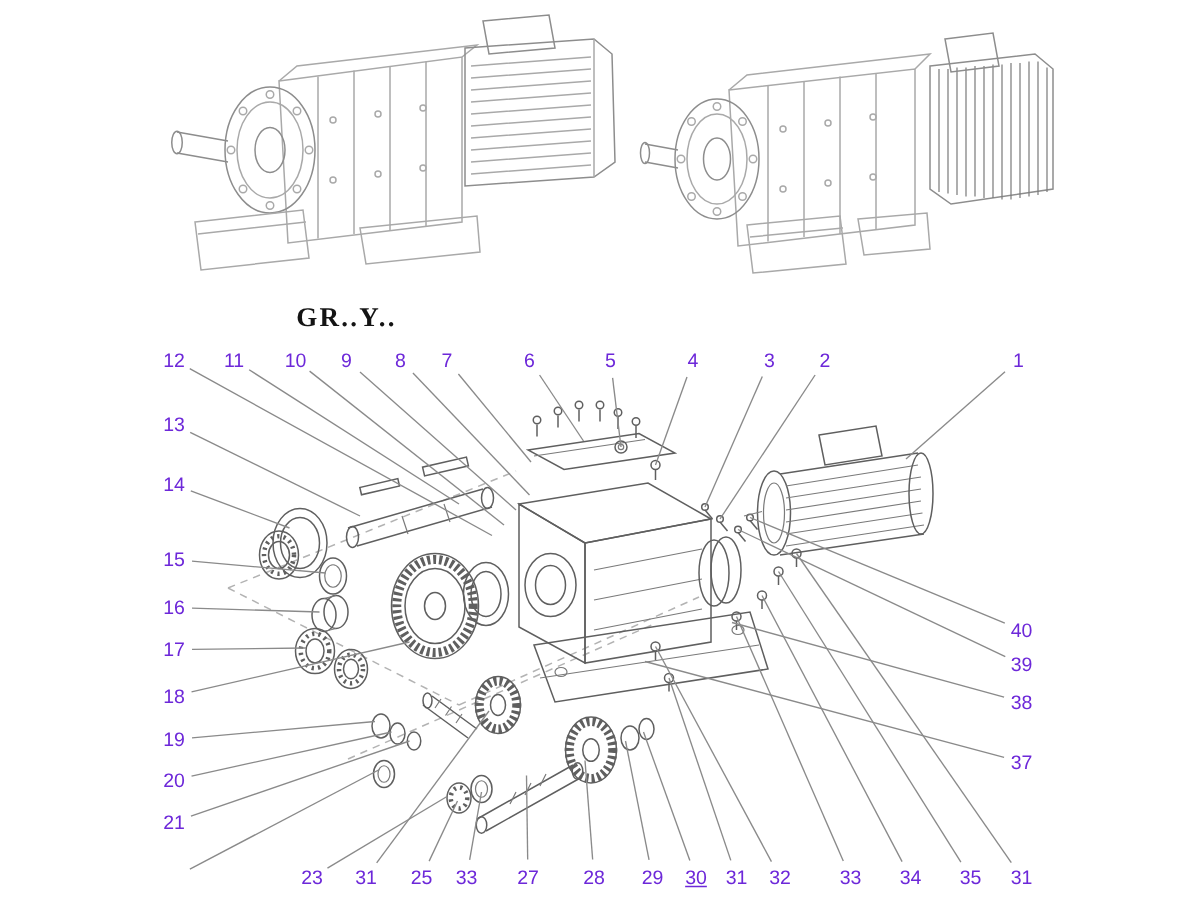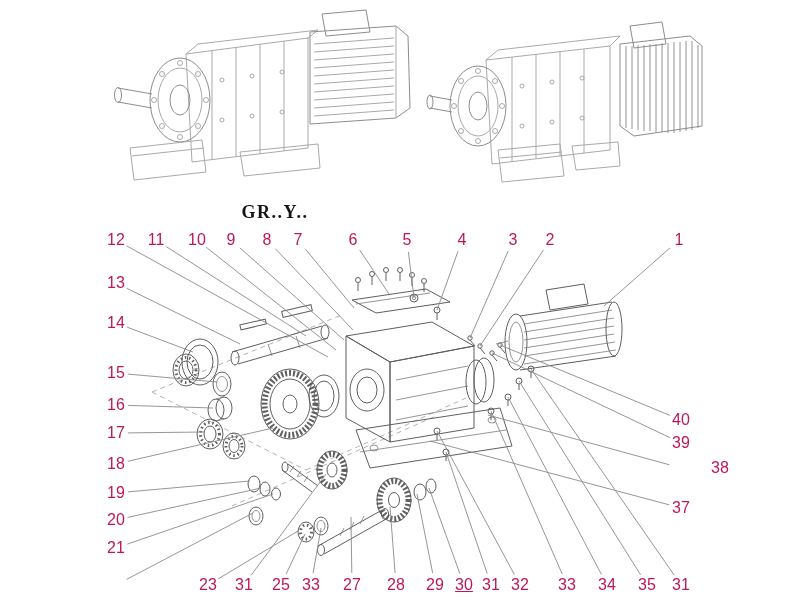--- a/index.html
+++ b/index.html
@@ -15,25 +15,25 @@
   .ex   { fill:none; stroke:#5f5f5f; stroke-width:1; }
   .exl  { fill:none; stroke:#7a7a7a; stroke-width:0.8; }
   .teeth{ fill:none; stroke:#5f5f5f; stroke-width:6; stroke-dasharray:2 2; }
   .balls{ fill:none; stroke:#5f5f5f; stroke-width:3; stroke-dasharray:1.5 2.8; }
   .dash { fill:none; stroke:#b3b3b3; stroke-width:1; stroke-dasharray:5 4; }
   #leader-lines line { stroke:#8a8a8a; stroke-width:0.9; }
 
   .title {
     position:absolute; transform:translate(-50%,-50%);
     font-family:"Liberation Serif", serif; font-weight:bold;
-    font-size:18px; letter-spacing:1.5px; color:#141414; white-space:nowrap;margin-left:44px;
+    font-size:18px; letter-spacing:1.5px; color:#141414; white-space:nowrap;
   }
   .callout {
     position:absolute; transform:translate(-50%,-50%);
-    font-size:16px; color:#be185d; line-height:1;
+    font-size:13px; color:#6d28d9; line-height:1;
   }
 </style>
 </head>
 <body>
 
 <div class="stage">
 
   <svg class="layer" width="800" height="600" viewBox="0 0 800 600">
 
     <g>
@@ -379,17 +379,17 @@
       <span class="callout" style="left: 396px; top: 585px;">28</span>
       <span class="callout" style="left: 435px; top: 585px;">29</span>
       <span class="callout" style="left: 464px; top: 585px; text-decoration: underline;">30</span>
       <span class="callout" style="left: 491px; top: 585px;">31</span>
       <span class="callout" style="left: 520px; top: 585px;">32</span>
       <span class="callout" style="left: 567px; top: 585px;">33</span>
       <span class="callout" style="left: 607px; top: 585px;">34</span>
       <span class="callout" style="left: 647px; top: 585px;">35</span>
       <span class="callout" style="left: 681px; top: 585px;">31</span>
       <span class="callout" style="left: 681px; top: 508px;">37</span>
-      <span class="callout" style="left: 681px; top: 468px; margin-left: 39px;">38</span>
+      <span class="callout" style="left: 681px; top: 468px;">38</span>
       <span class="callout" style="left: 681px; top: 443px;">39</span>
       <span class="callout" style="left: 681px; top: 420px;">40</span>
     </div>
 </div>
 
 </body></html>

